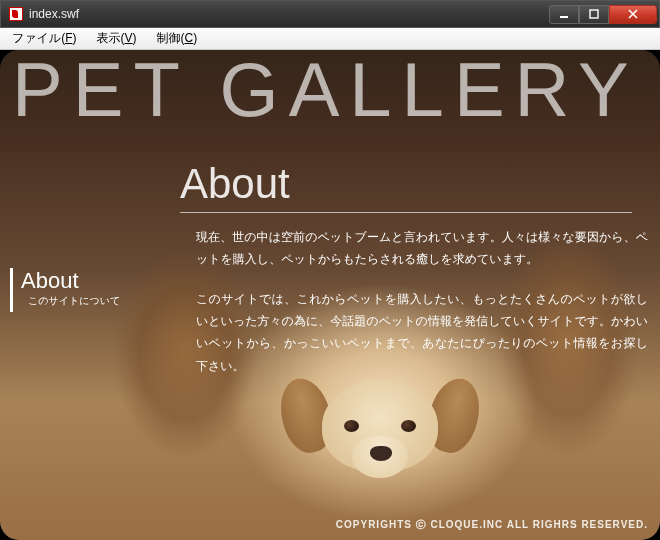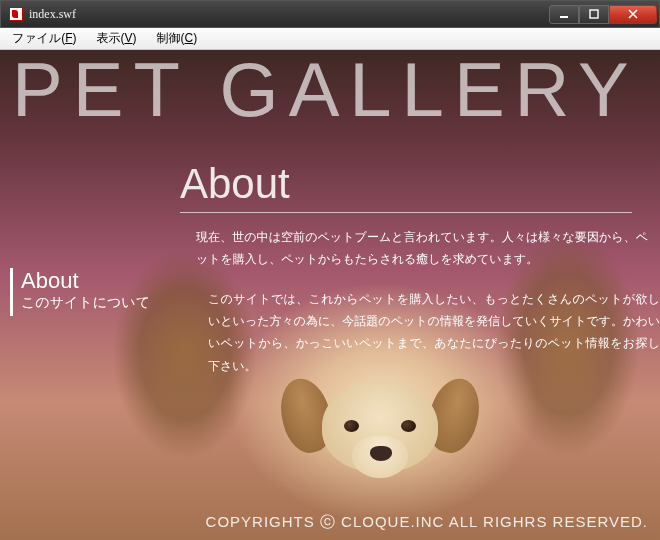--- a/index.html
+++ b/index.html
@@ -20,21 +20,21 @@
 .titlebar .icon {
   width: 14px; height: 14px; margin-right: 6px;
   background: #fff; border: 1px solid #c00;
   position: relative;
 }
 .titlebar .icon::after {
   content: ''; position: absolute; left: 2px; top: 2px;
   width: 6px; height: 8px; background: #c00;
   border-radius: 0 3px 0 3px;
 }
-.titlebar .title { flex: 1; font-family: Liberation Serif, serif; }
+.titlebar .title { flex: 1; }
 .winbtns { display: flex; gap: 0; }
 .winbtn {
   width: 30px; height: 19px;
   background: linear-gradient(to bottom, #555, #333);
   border: 1px solid #666; border-radius: 0;
   display: flex; align-items: center; justify-content: center;
   color: #fff; font-size: 11px;
 }
 .winbtn.min { border-top-left-radius: 3px; border-bottom-left-radius: 3px; }
 .winbtn.close {
@@ -48,21 +48,22 @@
   height: 22px; background: linear-gradient(to bottom, #fcfcfc, #ececec);
   border-bottom: 1px solid #c8c8c8;
   display: flex; align-items: center;
   font-size: 12px; color: #000;
   padding-left: 2px;
 }
 .menubar .mitem { padding: 14px 10px; }
 .menubar .mitem u { text-decoration: underline; }
 .content {
   flex: 1; position: relative; overflow: hidden;
-  background: #d946ef;
+  background: #0f172a;
+  border-radius: 19px;
 }
 .photo {
   position: absolute; inset: 0;
   background:
     radial-gradient(ellipse 220px 170px at 58% 72%, rgba(245,225,190,0.95) 0%, rgba(235,205,160,0.8) 30%, rgba(180,130,80,0) 70%),
     radial-gradient(ellipse 90px 130px at 28% 62%, rgba(150,105,60,0.9) 0%, rgba(120,80,45,0.6) 50%, rgba(120,80,45,0) 80%),
     radial-gradient(ellipse 90px 140px at 86% 60%, rgba(155,110,65,0.9) 0%, rgba(125,85,50,0.6) 50%, rgba(125,85,50,0) 80%),
     linear-gradient(to bottom, rgba(55,38,25,0.95) 0%, rgba(80,50,30,0.85) 18%, rgba(140,95,55,0.7) 45%, rgba(195,150,95,0.85) 72%, rgba(160,115,70,0.95) 100%);
 }
 .dog-face {
@@ -94,32 +95,33 @@
 .heading-underline {
   position: absolute; left: 180px; top: 162px;
   width: 452px; height: 1px; background: rgba(255,255,255,0.65);
 }
 .para {
   position: absolute; left: 196px; width: 452px;
   font-size: 12px; line-height: 1.85; color: #fff;
   text-align: justify;
 }
 .p1 { top: 176px; }
-.p2 { top: 238px; margin-left: 12px; }
+.p2 { top: 238px; }
 .sidebar {
   position: absolute; left: 10px; top: 218px; width: 140px;
   border-left: 3px solid #fff; padding: 2px 0 4px 8px;
 }
 .side-title { font-size: 22px; color: #fff; font-weight: 300; font-family: "Helvetica Neue", Arial, sans-serif; line-height: 1; }
-.side-sub { font-size: 14px; color: #fff; margin-top: 2px; }
+.side-sub { font-size: 10px; color: #fff; margin-top: 2px; margin-left: 7px; }
 .footer {
   position: absolute; right: 12px; bottom: 8px;
-  font-size: 15px; letter-spacing: 1px;
+  font-size: 10px; letter-spacing: 1px;
   color: rgba(255,255,255,0.85);
   font-family: Arial, sans-serif;
+  font-weight: bold;
 }
 </style>
 </head>
 <body>
 
 <div class="window">
 
   <div class="titlebar">
     <div class="icon"></div>
     <div class="title">index.swf</div>

